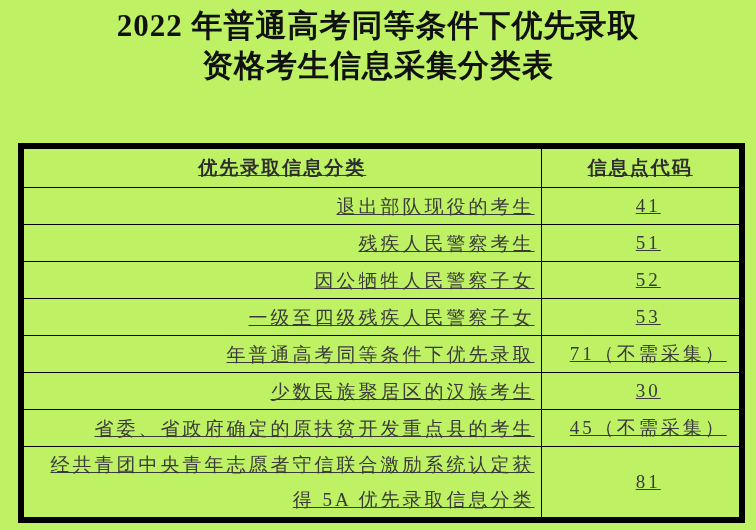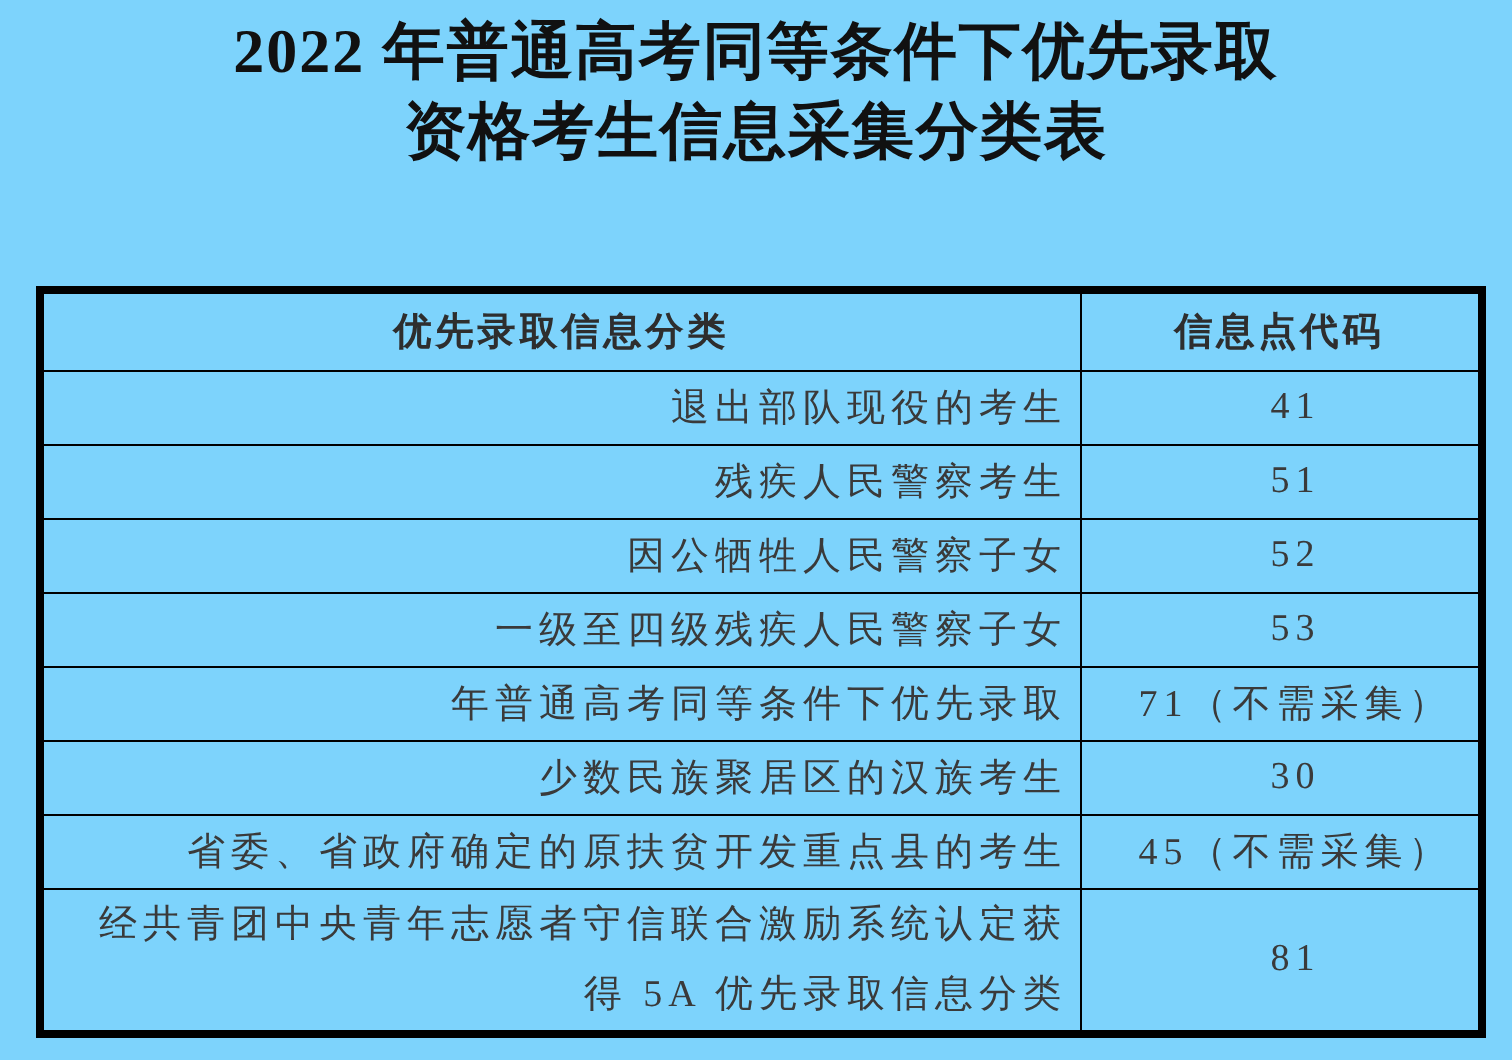--- a/index.html
+++ b/index.html
@@ -4,21 +4,21 @@
 <style>
   html, body {
     margin: 0;
     padding: 0;
     background: #ffffff;
   }
   .page {
     position: relative;
     width: 756px;
     height: 530px;
-    background: #7dd3fc;
+    background: #bef264;
     font-family: "Liberation Serif", "DejaVu Serif", serif;
     overflow: hidden;
   }
   .title {
     position: absolute;
     top: 6px;
     left: 0;
     width: 100%;
     margin: 0;
     text-align: center;
@@ -43,21 +43,21 @@
   }
   .info-table col.col-category { width: 520px; }
   .info-table col.col-code { width: 201px; }
   .info-table th,
   .info-table td {
     border: 1px solid #000000;
     padding: 0;
     letter-spacing: 3px;
     vertical-align: middle;
   }
-  .info-table { border: 4px solid #000000; }
+  .info-table { border: 6px solid #000000; text-decoration: underline; }
   .info-table thead th {
     height: 38px;
     font-weight: bold;
     text-align: center;
     color: #2e2e2e;
     letter-spacing: 2px;
   }
   .info-table tbody td {
     height: 36px;
   }

